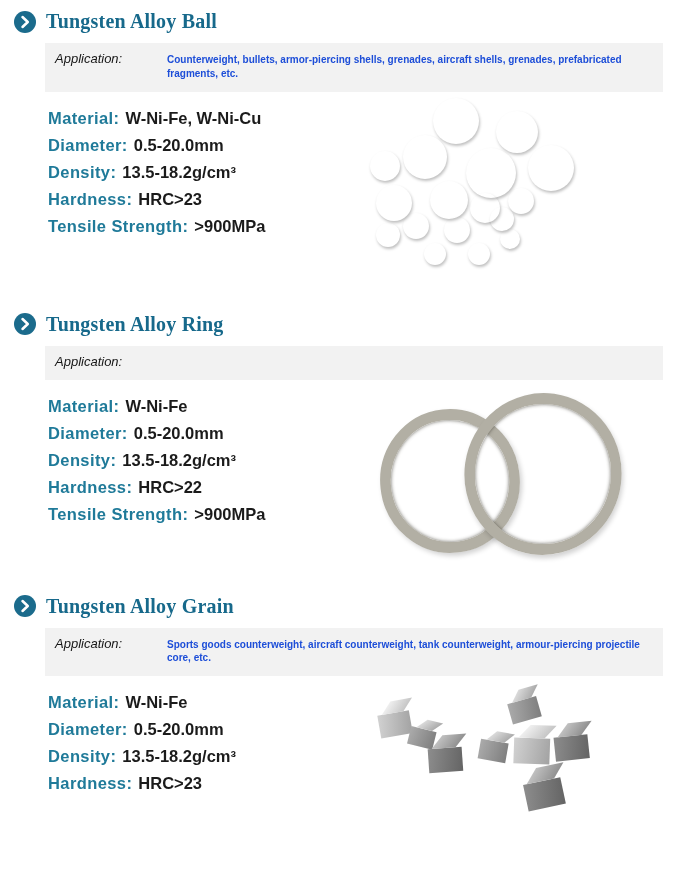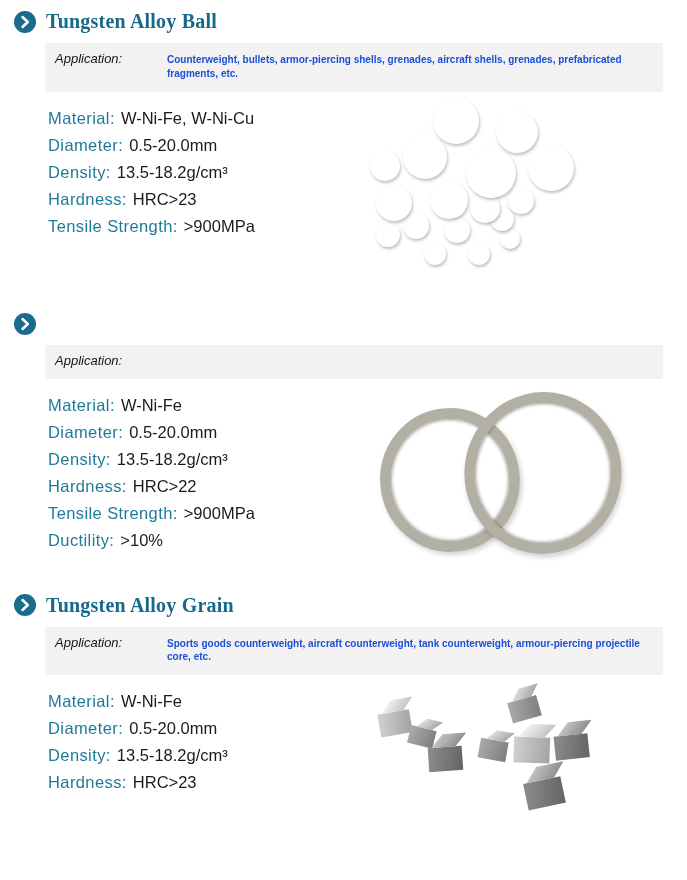--- a/index.html
+++ b/index.html
@@ -7,21 +7,21 @@
     font-family:"Liberation Sans", sans-serif;overflow:hidden;
   }
   .section{position:relative;}
   .sec-header{display:flex;align-items:center;gap:10px;margin:10px 0 0 14px;font-family:Liberation Serif, serif;}
   .sec-title{font-size:20px;font-weight:bold;color:#17698b;margin:0;letter-spacing:.2px;}
   .chev{width:22px;height:22px;display:inline-block;flex:0 0 22px;}
   .app-box{display:flex;background:#f2f2f2;margin:10px 24px 0 45px;padding:8px 8px 11px 10px;}
   .app-label{font-size:13px;color:#161616;flex:0 0 112px;font-weight:400;font-style:italic;}
   .app-text{font-size:10px;font-weight:700;color:#1d4ed8;line-height:1.38;padding-top:2px;padding-right:4px;}
   .content-row{position:relative;margin:13px 0 0 48px;}
-  .spec-row{font-size:16.5px;font-weight:400;line-height:27px;white-space:nowrap;}
+  .spec-row{font-size:16.5px;font-weight:700;line-height:27px;white-space:nowrap;}
   .spec-label{color:#1f7a99;letter-spacing:.4px;}
   .spec-value{color:#1b1b1b;margin-left:6px;}
   .figure{position:absolute;}
   
   .ball{position:absolute;border-radius:50%;
     background:radial-gradient(circle at 35% 28%, #d8d8cb 0%, #a6a699 26%, #7b7b6c 58%, #5c5c50 86%, #50504           6 100%);
     box-shadow:1px 2px 3px rgba(0,0,0,.25);}
   
   .ring{position:absolute;border-radius:50%;border:11px solid #b2afa4;
     box-shadow:inset 0 0 4px rgba(80,78,68,.85), 2px 3px 5px rgba(0,0,0,.18);}
@@ -84,32 +84,32 @@
 </div>
 
 <div class="section">
   <div class="sec-header">
     <span class="chev">
       <svg viewBox="0 0 24 24" width="22" height="22">
           <circle cx="12" cy="12" r="12" fill="#1b6b8c"></circle>
           <path d="M9.3 6.6 L15 12 L9.3 17.4" stroke="#ffffff" stroke-width="2.8" fill="none" stroke-linecap="round" stroke-linejoin="round"></path>
         </svg>
     </span>
+    <h2 class="sec-title">Tungsten Alloy Ring</h2>
   </div>
   <div class="app-box">
     <span class="app-label">Application:</span>
   </div>
   <div class="content-row mb2" style="height:172px;">
     <div>
       <div class="spec-row"><span class="spec-label">Material:</span><span class="spec-value">W-Ni-Fe</span></div>
       <div class="spec-row"><span class="spec-label">Diameter:</span><span class="spec-value">0.5-20.0mm</span></div>
       <div class="spec-row"><span class="spec-label">Density:</span><span class="spec-value">13.5-18.2g/cm³</span></div>
       <div class="spec-row"><span class="spec-label">Hardness:</span><span class="spec-value">HRC&gt;22</span></div>
       <div class="spec-row"><span class="spec-label">Tensile Strength:</span><span class="spec-value">&gt;900MPa</span></div>
-      <div class="spec-row"><span class="spec-label">Ductility:</span><span class="spec-value">&gt;10%</span></div>
     </div>
     <div class="figure" style="left:322px;top:-2px;width:300px;height:172px;">
       <div class="ring r1"></div>
       <div class="ring r2"></div>
     </div>
   </div>
 </div>
 
 <div class="section">
   <div class="sec-header">

